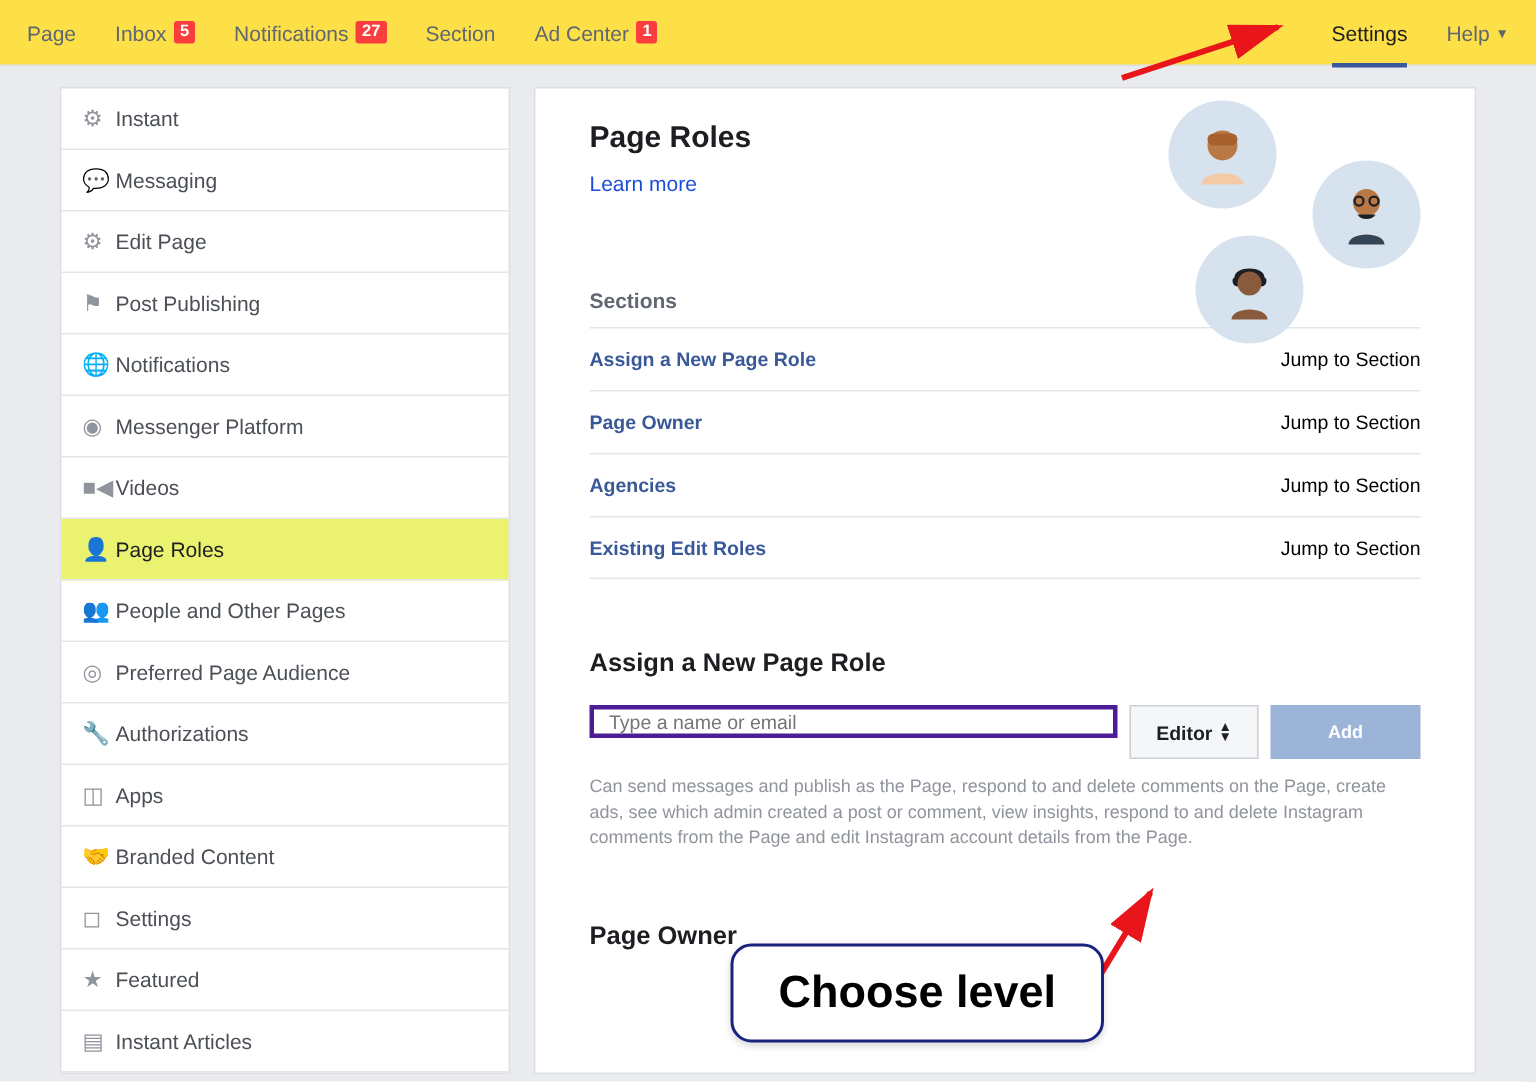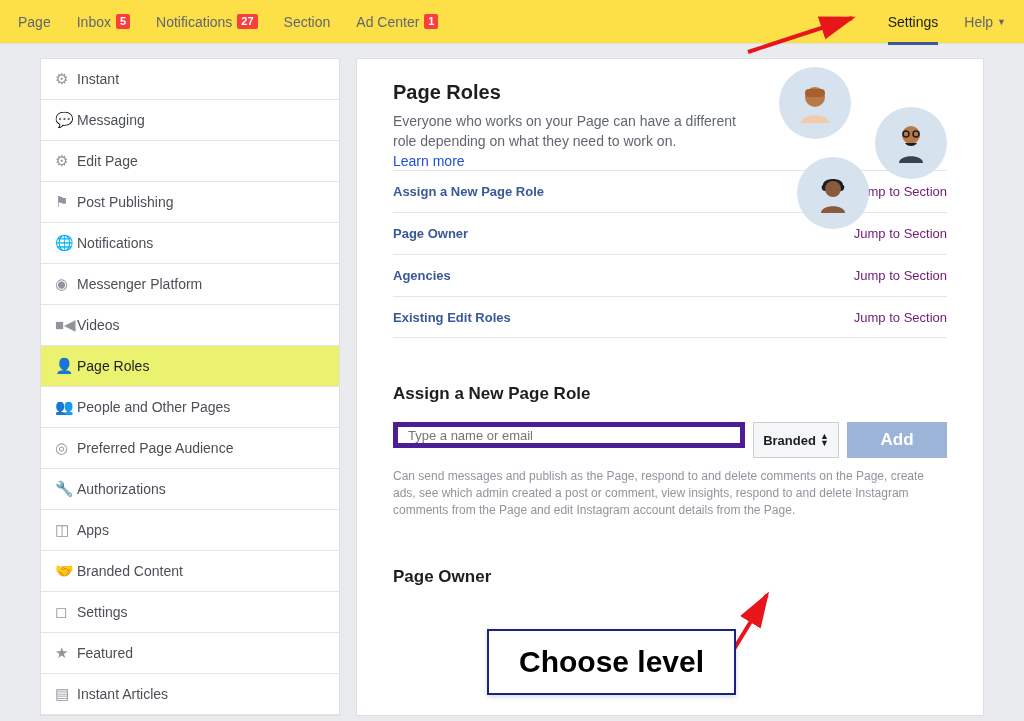--- a/index.html
+++ b/index.html
@@ -142,36 +142,36 @@
   }
   .sec-row {
     display: flex;
     justify-content: space-between;
     align-items: center;
     border-top: 1px solid #e5e5e5;
     height: 42px;
     font-size: 13px;
   }
   .sec-row .sec-name { color: #385898; font-weight: bold; cursor: pointer; }
-  .sec-row .jump { color: #701a75; cursor: pointer; }
+  .sec-row .jump { color: #000000; cursor: pointer; }
   .assign-h {
     font-size: 17px;
     font-weight: bold;
     margin-top: 46px;
     margin-bottom: 18px;
     color: #1c1e21;
   }
   .assign-row {
     display: flex;
     gap: 8px;
     align-items: stretch;
   }
   .name-input {
     flex: 1;
-    border: 5px solid #4c1d95;
+    border: 3px solid #4c1d95;
     padding: 8px 10px;
     font-size: 13px;
     color: #1c1e21;
     height: 20px;
   }
   .role-select {
     border: 1px solid #ccd0d5;
     width: 86px;
     display: flex;
     align-items: center;
@@ -182,21 +182,21 @@
     cursor: pointer;
     height: 36px;
   }
   .role-select .sort { font-size: 9px; margin-left: 4px; line-height: 7px; }
   .add-btn {
     width: 100px;
     background: #9cb4d8;
     color: #fff;
     font-weight: bold;
     border: none;
-    font-size: 17px;
+    font-size: 12px;
     cursor: pointer;
     height: 36px;
   }
   .desc-text {
     font-size: 12px;
     color: #90949c;
     margin-top: 10px;
     line-height: 1.4;
   }
   .owner-h {
@@ -207,21 +207,21 @@
   }
   
   .arrow-settings {
     position: absolute;
     pointer-events: none;
   }
   .callout {
     position: absolute;
     background: #fff;
     border: 2px solid #1a237e;
-    border-radius: 0;
+    border-radius: 14px;
     padding: 14px 30px;
     font-size: 30px;
     font-weight: 900;
     color: #000;
     font-family: Arial, Helvetica, sans-serif;
     box-shadow: 0 2px 5px rgba(0,0,0,0.15);
   }
   svg.person { display:block; }
 </style>
 </head>
@@ -356,23 +356,23 @@
       <div class="avatar-circle a3">
         <svg class="person" width="48" height="48" viewBox="0 0 48 48">
             <path d="M14 16c0-8 20-8 20 0 2 0 2 6-2 6H16c-4 0-4-6-2-6" fill="#1c1e21"></path>
             <circle cx="24" cy="20" r="8" fill="#8a5a3c"></circle>
             <path d="M12 44c0-9 24-9 24 0" fill="#8a5a3c"></path>
           </svg>
       </div>
     </div>
 
     <h1>Page Roles</h1>
-    <p class="subtitle">Everyone who works on your Page can have a different role depending on what they need to work on.</p>
     <a class="learn-more">Learn more</a>
 
+    <div class="sections-h">Sections</div>
 
     <div class="sec-row">
       <span class="sec-name">Assign a New Page Role</span>
       <span class="jump">Jump to Section</span>
     </div>
     <div class="sec-row">
       <span class="sec-name">Page Owner</span>
       <span class="jump">Jump to Section</span>
     </div>
     <div class="sec-row">
@@ -382,21 +382,21 @@
     <div class="sec-row" style="border-bottom:1px solid #e5e5e5">
       <span class="sec-name">Existing Edit Roles</span>
       <span class="jump">Jump to Section</span>
     </div>
 
     <div class="assign-h">Assign a New Page Role</div>
 
     <div class="assign-row">
       <input class="name-input" type="text" placeholder="Type a name or email" style="">
       <div class="role-select">
-        <span>Branded</span>
+        <span>Editor</span>
         <span class="sort">▲<br>▼</span>
       </div>
       <button class="add-btn">Add</button>
     </div>
 
     <p class="desc-text">Can send messages and publish as the Page, respond to and delete comments on the Page, create ads, see which admin created a post or comment, view insights, respond to and delete Instagram comments from the Page and edit Instagram account details from the Page.</p>
 
     <div class="owner-h">Page Owner</div>
 
     

